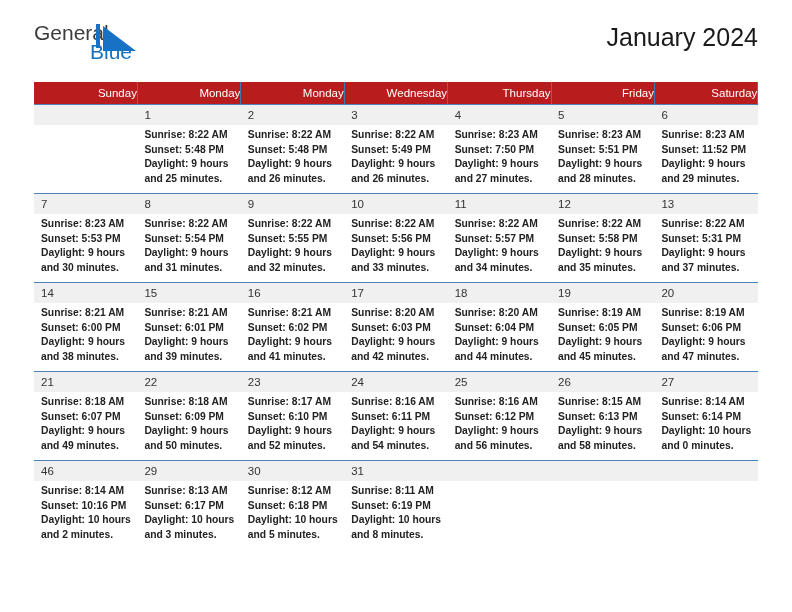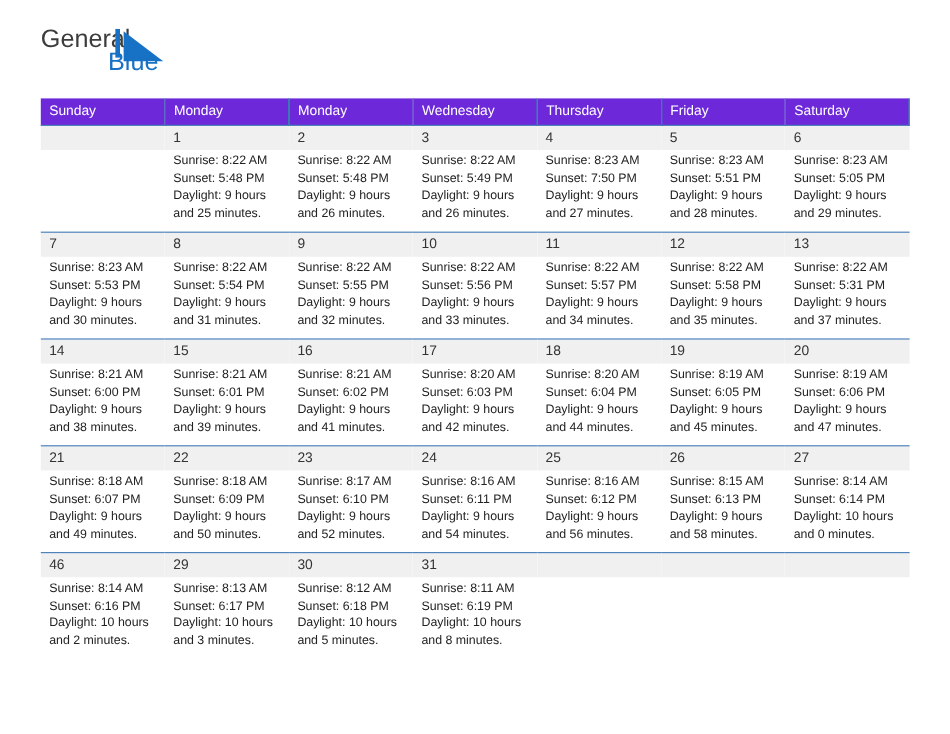--- a/index.html
+++ b/index.html
@@ -84,25 +84,25 @@
   
   .calendar {
     margin-top: 14px;
     width: 724px;
     border-collapse: collapse;
     table-layout: fixed;
   }
   .calendar col { width: 103.42px; }
 
   .dow-row th {
-    background: #6d28d9;
+    background: #b91c1c;
     color: #ffffff;
     font-size: 11.5px;
     font-weight: normal;
-    text-align: left;
+    text-align: right;
     padding: 5px 0 5px 7px;
     height: 21px;
     box-sizing: border-box;
     border-right: 1px solid #3c78b4;
   }
 
   .week-row td {
     vertical-align: top;
     padding: 0;
     border-top: 1px solid #4d82bb;
@@ -121,20 +121,21 @@
     height: 20px;
     box-sizing: border-box;
   }
   .empty .daynum { background: #f0f0f0; }
 
   .details {
     padding: 3px 6px 0 7px;
     font-size: 10.3px;
     line-height: 14.6px;
     color: #222222;
+    font-weight: bold;
   }
   .details div { white-space: nowrap; }
   .details .daylight { white-space: normal; }
 </style>
 </head>
 <body>
 
 <div class="page">
 
   <div class="top-bar">
@@ -144,20 +145,21 @@
       <span class="logo-mark">
         <svg width="44" height="34" viewBox="0 0 44 34" xmlns="http://www.w3.org/2000/svg">
           <rect x="0" y="0" width="4" height="24" fill="#1771c4"></rect>
           <polygon points="7,2 40,27 7,27" fill="#1771c4"></polygon>
         </svg>
       </span>
       <span class="logo-blue">Blue</span>
     </div>
 
     <div class="title-block">
+      <div class="cal-title">January 2024</div>
     </div>
 
   </div>
 
   <table class="calendar">
     <colgroup>
       <col>
         <col>
         <col>
         <col>
@@ -224,21 +226,21 @@
           <div class="details">
             <div>Sunrise: 8:23 AM</div>
             <div>Sunset: 5:51 PM</div>
             <div class="daylight">Daylight: 9 hours and 28 minutes.</div>
           </div>
         </td>
         <td>
           <div class="daynum">6</div>
           <div class="details">
             <div>Sunrise: 8:23 AM</div>
-            <div>Sunset: 5:05 PM</div>
+            <div>Sunset: 11:52 PM</div>
             <div class="daylight">Daylight: 9 hours and 29 minutes.</div>
           </div>
         </td>
       </tr>
 
       <tr class="week-row">
         <td>
           <div class="daynum">7</div>
           <div class="details">
             <div>Sunrise: 8:23 AM</div>
@@ -412,21 +414,21 @@
             <div class="daylight">Daylight: 10 hours and 0 minutes.</div>
           </div>
         </td>
       </tr>
 
       <tr class="week-row">
         <td>
           <div class="daynum">46</div>
           <div class="details">
             <div>Sunrise: 8:14 AM</div>
-            <div>Sunset: 6:16 PM</div>
+            <div>Sunset: 10:16 PM</div>
             <div class="daylight">Daylight: 10 hours and 2 minutes.</div>
           </div>
         </td>
         <td>
           <div class="daynum">29</div>
           <div class="details">
             <div>Sunrise: 8:13 AM</div>
             <div>Sunset: 6:17 PM</div>
             <div class="daylight">Daylight: 10 hours and 3 minutes.</div>
           </div>

